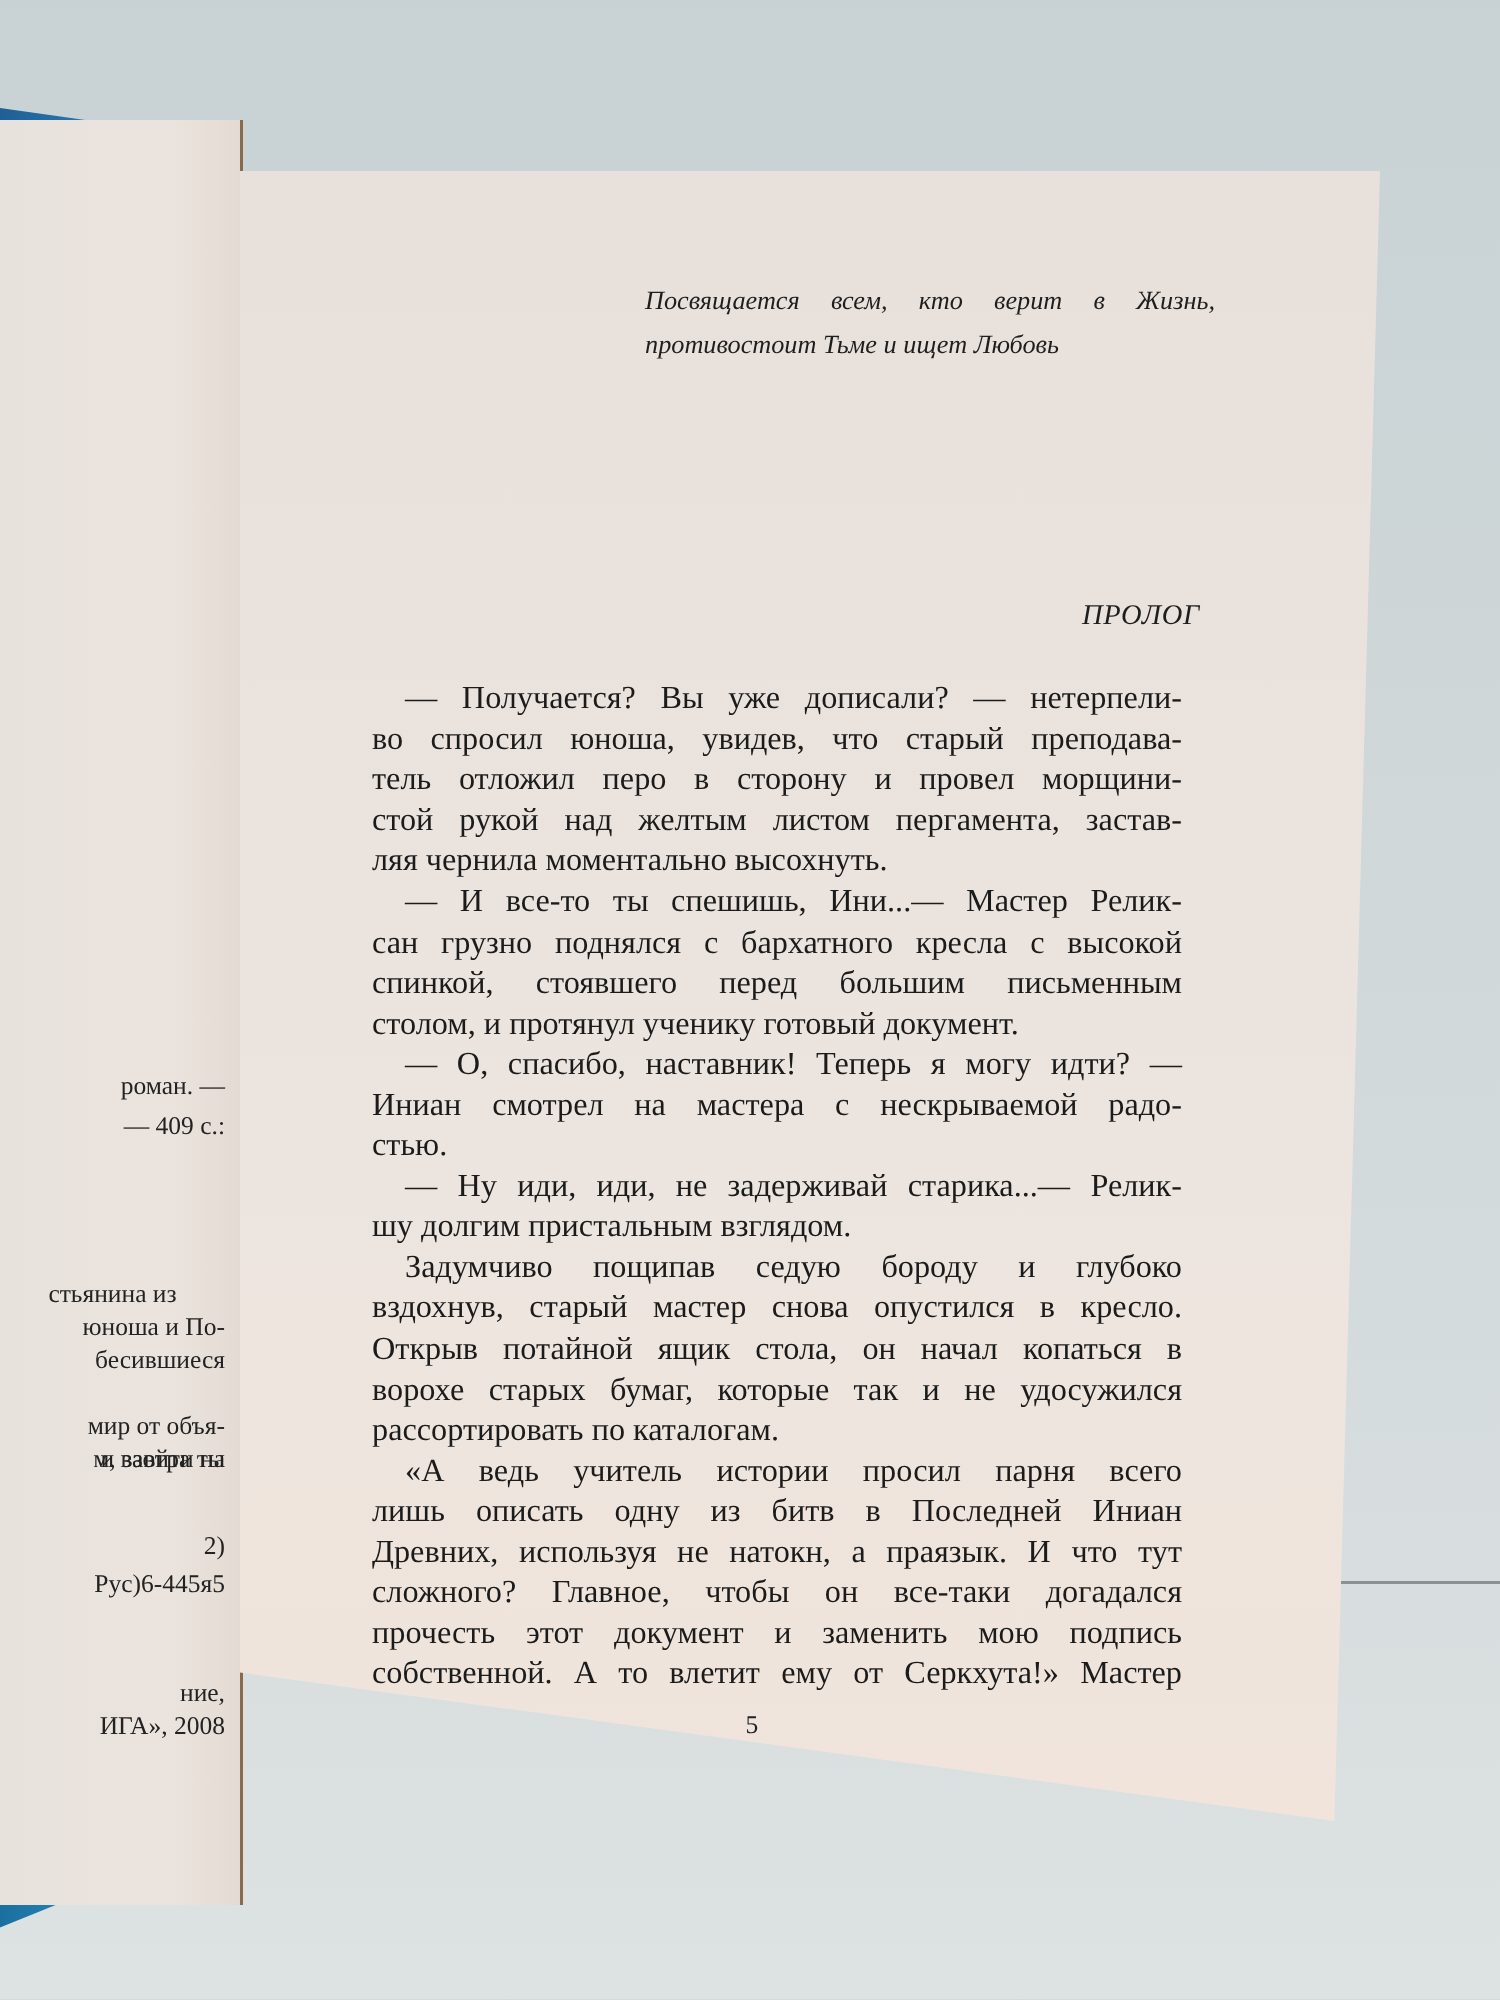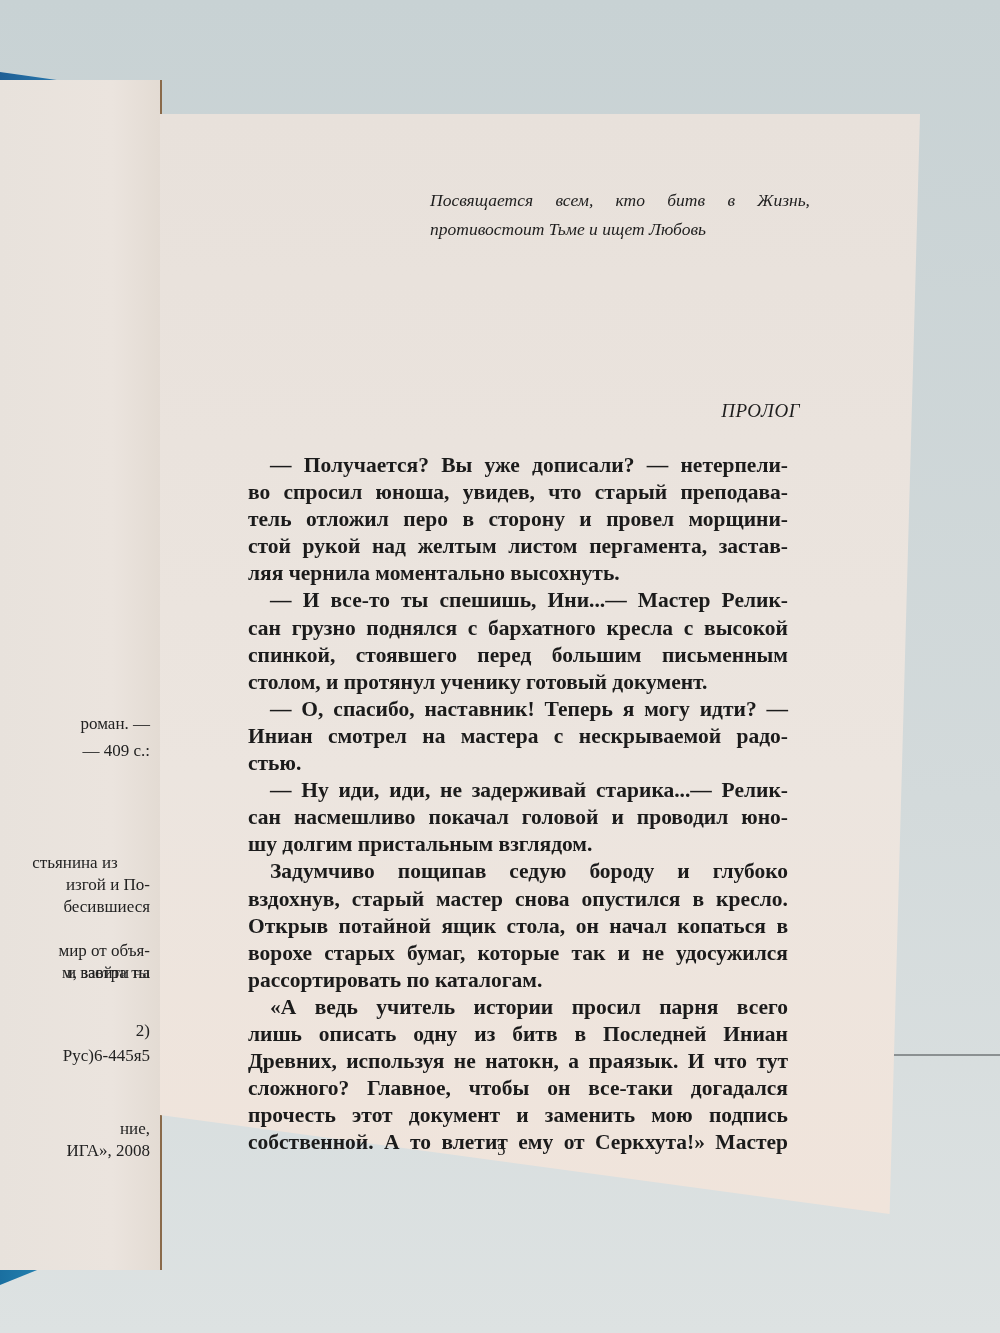--- a/index.html
+++ b/index.html
@@ -48,76 +48,75 @@
   .epigraph div { white-space: nowrap; text-align: justify; text-align-last: justify; }
   .chapter-title {
     position: absolute; left: 240px; width: 560px; top: 400px; text-align: right;
     font-style: italic; font-size: 19px; color: #1e1e1e; letter-spacing: 0.5px;
   }
   .body-text {
     position: absolute; left: 248px; top: 452px; width: 540px;
     font-size: 21.5px; color: #1b1b1b; line-height: 27.1px;
   }
   .body-text .ln {
-    white-space: nowrap; text-align: justify; text-align-last: justify; font-weight: bold;
+    white-space: nowrap; text-align: justify; text-align-last: justify;
   }
   .body-text .ln.last { text-align-last: left; }
   .body-text .ln.indent { padding-left: 22px; }
   .page-number {
     position: absolute; left: 497px; top: 1140px; font-size: 17px; color: #222;
   }
 </style>
 </head>
 <body>
 
 <div class="wall"></div>
 <div class="shelf-line"></div>
 <div class="cover-top"></div>
 <div class="cover-bottom"></div>
 
 <div class="left-page"></div>
 <div id="left-fragments">
     <div class="left-text" style="top: 713px; width: 150px;">роман. —</div>
     <div class="left-text" style="top: 740px; width: 150px;">— 409 с.:</div>
     <div class="left-text" style="top: 852px; width: 150px; text-align: center;">стьянина из</div>
-    <div class="left-text" style="top: 874px; width: 150px;">изгой и По-</div>
+    <div class="left-text" style="top: 874px; width: 150px;">юноша и По-</div>
     <div class="left-text" style="top: 896px; width: 150px;">бесившиеся</div>
     <div class="left-text" style="top: 962px; width: 150px;">м, завтра ты</div>
     <div class="left-text" style="top: 940px; width: 150px;">мир от объя-</div>
     <div class="left-text" style="top: 962px; width: 150px;">и взойти на</div>
     <div class="left-text" style="top: 1020px; width: 150px;">2)</div>
     <div class="left-text" style="top: 1045px; width: 150px;">Рус)6-445я5</div>
     <div class="left-text" style="top: 1118px; width: 150px;">ние,</div>
     <div class="left-text" style="top: 1140px; width: 150px;">ИГА», 2008</div>
   </div>
 
 <div class="right-page"></div>
 
 <div class="epigraph">
-  <div>Посвящается всем, кто битв в Жизнь,</div>
+  <div>Посвящается всем, кто верит в Жизнь,</div>
   <div style="text-align:left;text-align-last:left;">противостоит Тьме и ищет Любовь</div>
 </div>
 
 <div class="chapter-title">ПРОЛОГ</div>
 
 <div class="body-text" id="body-text">
     <div class="ln indent">— Получается? Вы уже дописали? — нетерпели-</div>
     <div class="ln">во спросил юноша, увидев, что старый преподава-</div>
     <div class="ln">тель отложил перо в сторону и провел морщини-</div>
     <div class="ln">стой рукой над желтым листом пергамента, застав-</div>
     <div class="ln last">ляя чернила моментально высохнуть.</div>
     <div class="ln indent">— И все-то ты спешишь, Ини...— Мастер Релик-</div>
     <div class="ln">сан грузно поднялся с бархатного кресла с высокой</div>
     <div class="ln">спинкой, стоявшего перед большим письменным</div>
     <div class="ln last">столом, и протянул ученику готовый документ.</div>
     <div class="ln indent">— О, спасибо, наставник! Теперь я могу идти? —</div>
     <div class="ln">Иниан смотрел на мастера с нескрываемой радо-</div>
     <div class="ln last">стью.</div>
     <div class="ln indent">— Ну иди, иди, не задерживай старика...— Релик-</div>
-    <div class="ln">сан насмешливо покачал головой и проводил юно-</div>
     <div class="ln last">шу долгим пристальным взглядом.</div>
     <div class="ln indent">Задумчиво пощипав седую бороду и глубоко</div>
     <div class="ln">вздохнув, старый мастер снова опустился в кресло.</div>
     <div class="ln">Открыв потайной ящик стола, он начал копаться в</div>
     <div class="ln">ворохе старых бумаг, которые так и не удосужился</div>
     <div class="ln last">рассортировать по каталогам.</div>
     <div class="ln indent">«А ведь учитель истории просил парня всего</div>
     <div class="ln">лишь описать одну из битв в Последней Иниан</div>
     <div class="ln">Древних, используя не натокн, а праязык. И что тут</div>
     <div class="ln">сложного? Главное, чтобы он все-таки догадался</div>

